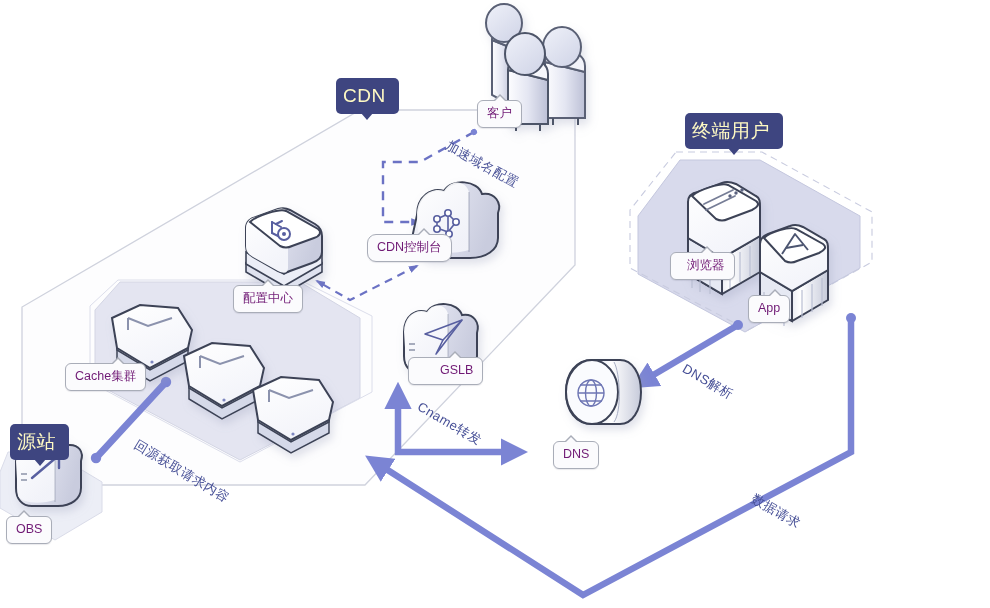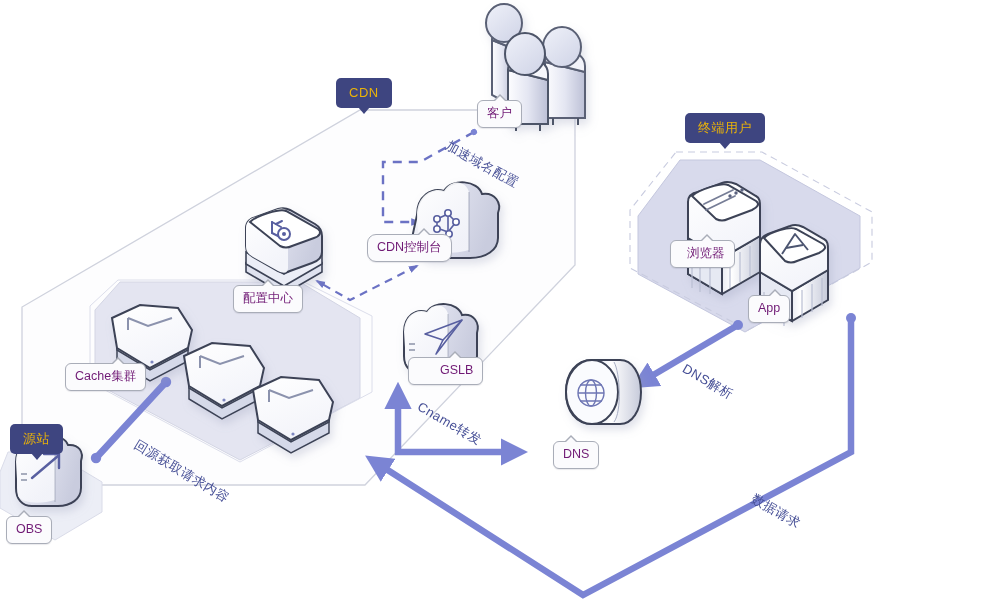--- a/index.html
+++ b/index.html
@@ -21,24 +21,24 @@
     position: absolute;
     inset: 0;
     width: 990px;
     height: 608px;
   }
 
   
   .badge {
     position: absolute;
     background: #3e4580;
-    color: #eab308;
-    font-size: 13px;
+    color: #fef9c3;
+    font-size: 19px;
     line-height: 1;
-    padding: 8px 13px 9px 13px;
+    padding: 8px 13px 9px 7px;
     border-radius: 5px;
     white-space: nowrap;
     letter-spacing: 0.5px;
     text-align: center;
   }
   .badge::after {
     content: "";
     position: absolute;
     left: 50%;
     bottom: -6px;
@@ -379,21 +379,21 @@
   <div class="callout tip-right" style="left:367px; top:234px;border-radius:9px;">CDN控制台</div>
 
   <div class="callout" style="left:233px; top:285px;">配置中心</div>
 
   <div class="callout tip-right" style="left:65px; top:363px;">Cache集群</div>
 
   <div class="callout tip-right" style="left:408px; top:357px;padding-left:31px;">GSLB</div>
 
   <div class="callout tip-right" style="left:553px; top:441px;">DNS</div>
 
-  <div class="callout tip-right" style="left:670px; top:240px;padding-left:16px;">浏览器</div>
+  <div class="callout tip-right" style="left:670px; top:252px;padding-left:16px;">浏览器</div>
 
   <div class="callout tip-left" style="left:748px; top:295px;">App</div>
 
   <div class="callout tip-right" style="left:6px; top:516px;">OBS</div>
 
   <div class="edgelabel" style="left:451px; top:137px; transform: rotate(29deg);">加速域名配置</div>
 
   <div class="edgelabel" style="left:140px; top:436px; transform: rotate(31deg);">回源获取请求内容</div>
 
   <div class="edgelabel" style="left:423px; top:398px; transform: rotate(30deg);">Cname转发</div>

